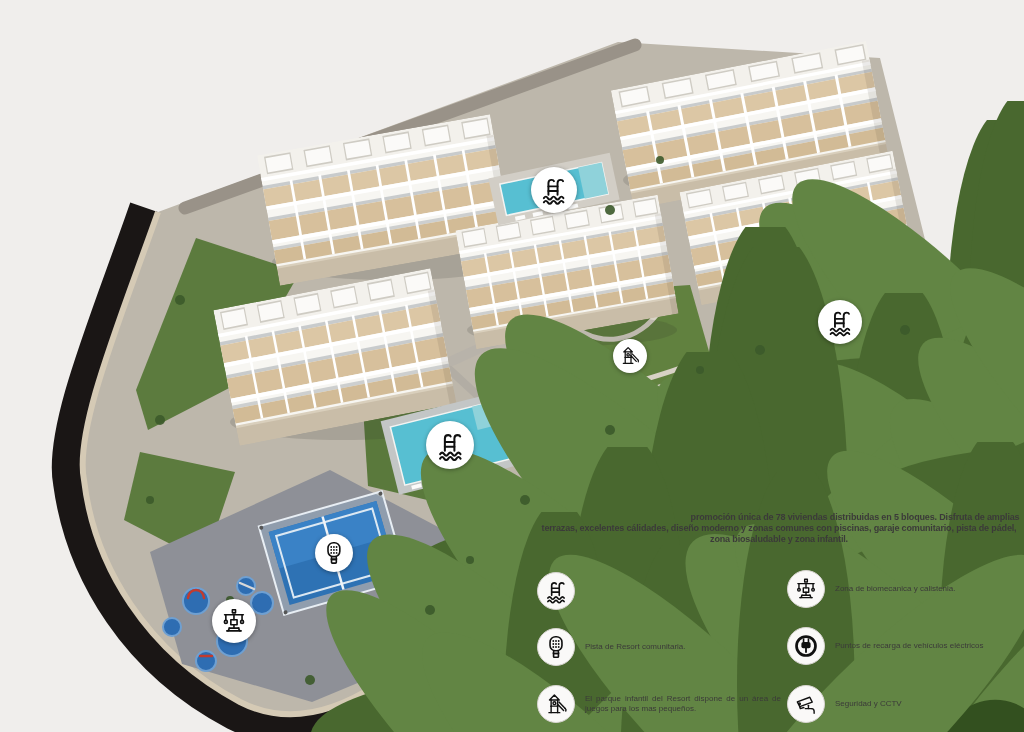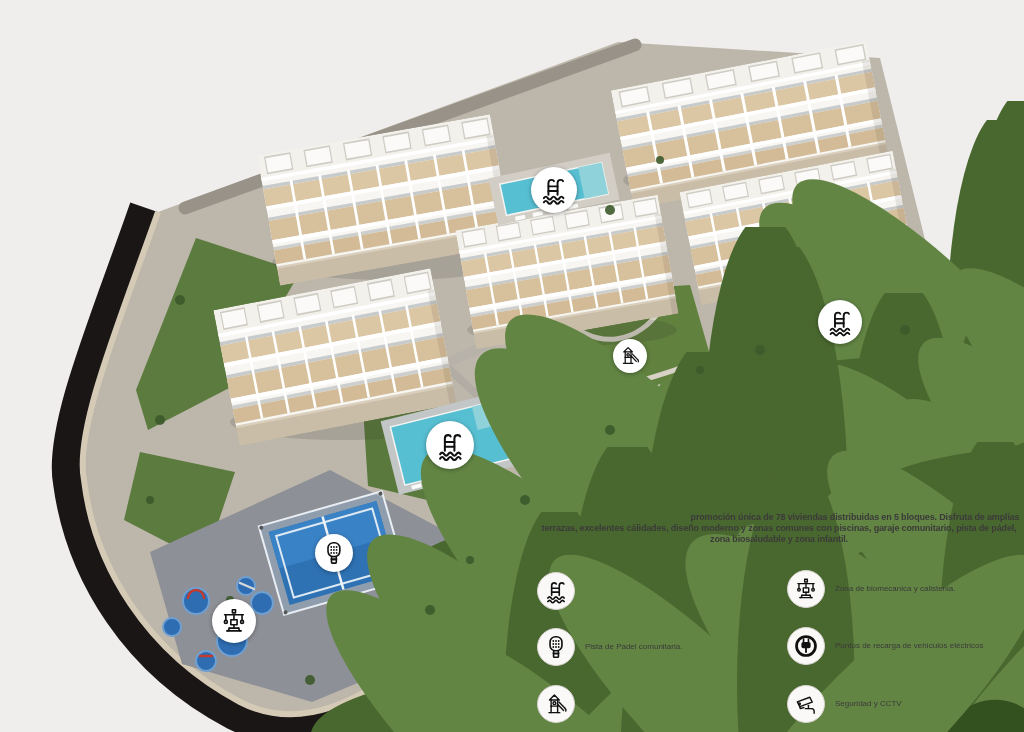--- a/index.html
+++ b/index.html
@@ -383,28 +383,29 @@
         <use href="#icon-pool"></use>
       </svg>
     </span>
 </div>
 <div class="legend-item" style="left:537px;top:628px">
   <span class="legend-icon">
       <svg>
         <use href="#icon-padel"></use>
       </svg>
     </span>
-  <p class="legend-text single">Pista de Padel comunitaria.</p>
+  <p class="legend-text single">Pista de Resort comunitaria.</p>
 </div>
 <div class="legend-item" style="left:537px;top:685px">
   <span class="legend-icon">
       <svg>
         <use href="#icon-playground"></use>
       </svg>
     </span>
+  <p class="legend-text wide">El parque infantil del Resort dispone de un área de juegos para los mas pequeños.</p>
 </div>
 
 <div class="legend-item" style="left:787px;top:570px">
   <span class="legend-icon">
       <svg>
         <use href="#icon-biomech"></use>
       </svg>
     </span>
   <p class="legend-text single">Zona de biomecanica y calistenia.</p>
 </div>

